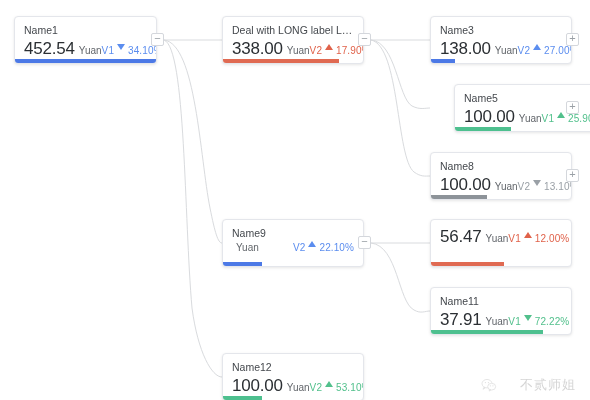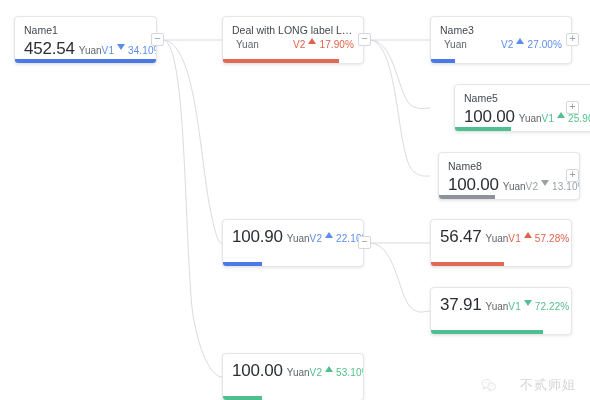--- a/index.html
+++ b/index.html
@@ -164,34 +164,36 @@
             <span class="delta-pct">34.10%</span>
           </span>
         </div>
         <div class="node-bar">
           <div class="node-bar-fill" style="width: 100%; background: rgb(76, 121, 230);"></div>
         </div>
       </div>
       <div class="node" style="left: 222px; top: 8px; width: 142px; height: 48px;">
         <div class="node-title">Deal with LONG label LONG la...</div>
         <div class="node-row">
+          <span class="node-value">338.00</span>
           <span class="node-unit">Yuan</span>
           <span class="node-delta" style="color: rgb(224, 98, 74);">
             <span class="delta-ver">V2</span>
             <span class="tri up"></span>
             <span class="delta-pct">17.90%</span>
           </span>
         </div>
         <div class="node-bar">
           <div class="node-bar-fill" style="width: 83%; background: rgb(224, 106, 82);"></div>
         </div>
       </div>
       <div class="node" style="left: 430px; top: 8px; width: 142px; height: 48px;">
         <div class="node-title">Name3</div>
         <div class="node-row">
+          <span class="node-value">138.00</span>
           <span class="node-unit">Yuan</span>
           <span class="node-delta" style="color: rgb(91, 141, 239);">
             <span class="delta-ver">V2</span>
             <span class="tri up"></span>
             <span class="delta-pct">27.00%</span>
           </span>
         </div>
         <div class="node-bar">
           <div class="node-bar-fill" style="width: 17%; background: rgb(76, 121, 230);"></div>
         </div>
@@ -204,78 +206,80 @@
           <span class="node-delta" style="color: rgb(82, 192, 140);">
             <span class="delta-ver">V1</span>
             <span class="tri up"></span>
             <span class="delta-pct">25.90%</span>
           </span>
         </div>
         <div class="node-bar">
           <div class="node-bar-fill" style="width: 40%; background: rgb(78, 192, 143);"></div>
         </div>
       </div>
-      <div class="node" style="left: 430px; top: 144px; width: 142px; height: 48px; margin-left: 8px;">
+      <div class="node" style="left: 430px; top: 144px; width: 142px; height: 48px;">
         <div class="node-title">Name8</div>
         <div class="node-row">
           <span class="node-value">100.00</span>
           <span class="node-unit">Yuan</span>
           <span class="node-delta" style="color: rgb(154, 160, 166);">
             <span class="delta-ver">V2</span>
             <span class="tri down"></span>
             <span class="delta-pct">13.10%</span>
           </span>
         </div>
         <div class="node-bar">
           <div class="node-bar-fill" style="width: 40%; background: rgb(141, 147, 153);"></div>
         </div>
       </div>
       <div class="node" style="left: 222px; top: 211px; width: 142px; height: 48px;">
-        <div class="node-row">
-          <span class="node-value">100.90</span>
+        <div class="node-title">Name9</div>
+        <div class="node-row">
           <span class="node-unit">Yuan</span>
           <span class="node-delta" style="color: rgb(91, 141, 239);">
             <span class="delta-ver">V2</span>
             <span class="tri up"></span>
             <span class="delta-pct">22.10%</span>
           </span>
         </div>
         <div class="node-bar">
           <div class="node-bar-fill" style="width: 28%; background: rgb(76, 121, 230);"></div>
         </div>
       </div>
       <div class="node" style="left: 430px; top: 211px; width: 142px; height: 48px;">
         <div class="node-row">
           <span class="node-value">56.47</span>
           <span class="node-unit">Yuan</span>
           <span class="node-delta" style="color: rgb(224, 98, 74);">
             <span class="delta-ver">V1</span>
             <span class="tri up"></span>
-            <span class="delta-pct">57.28%</span>
+            <span class="delta-pct">12.00%</span>
           </span>
         </div>
         <div class="node-bar">
           <div class="node-bar-fill" style="width: 52%; background: rgb(224, 106, 82);"></div>
         </div>
       </div>
       <div class="node" style="left: 430px; top: 279px; width: 142px; height: 48px;">
+        <div class="node-title">Name11</div>
         <div class="node-row">
           <span class="node-value">37.91</span>
           <span class="node-unit">Yuan</span>
           <span class="node-delta" style="color: rgb(82, 192, 140);">
             <span class="delta-ver">V1</span>
             <span class="tri down"></span>
             <span class="delta-pct">72.22%</span>
           </span>
         </div>
         <div class="node-bar">
           <div class="node-bar-fill" style="width: 80%; background: rgb(78, 192, 143);"></div>
         </div>
       </div>
       <div class="node" style="left: 222px; top: 345px; width: 142px; height: 48px;">
+        <div class="node-title">Name12</div>
         <div class="node-row">
           <span class="node-value">100.00</span>
           <span class="node-unit">Yuan</span>
           <span class="node-delta" style="color: rgb(82, 192, 140);">
             <span class="delta-ver">V2</span>
             <span class="tri up"></span>
             <span class="delta-pct">53.10%</span>
           </span>
         </div>
         <div class="node-bar">

